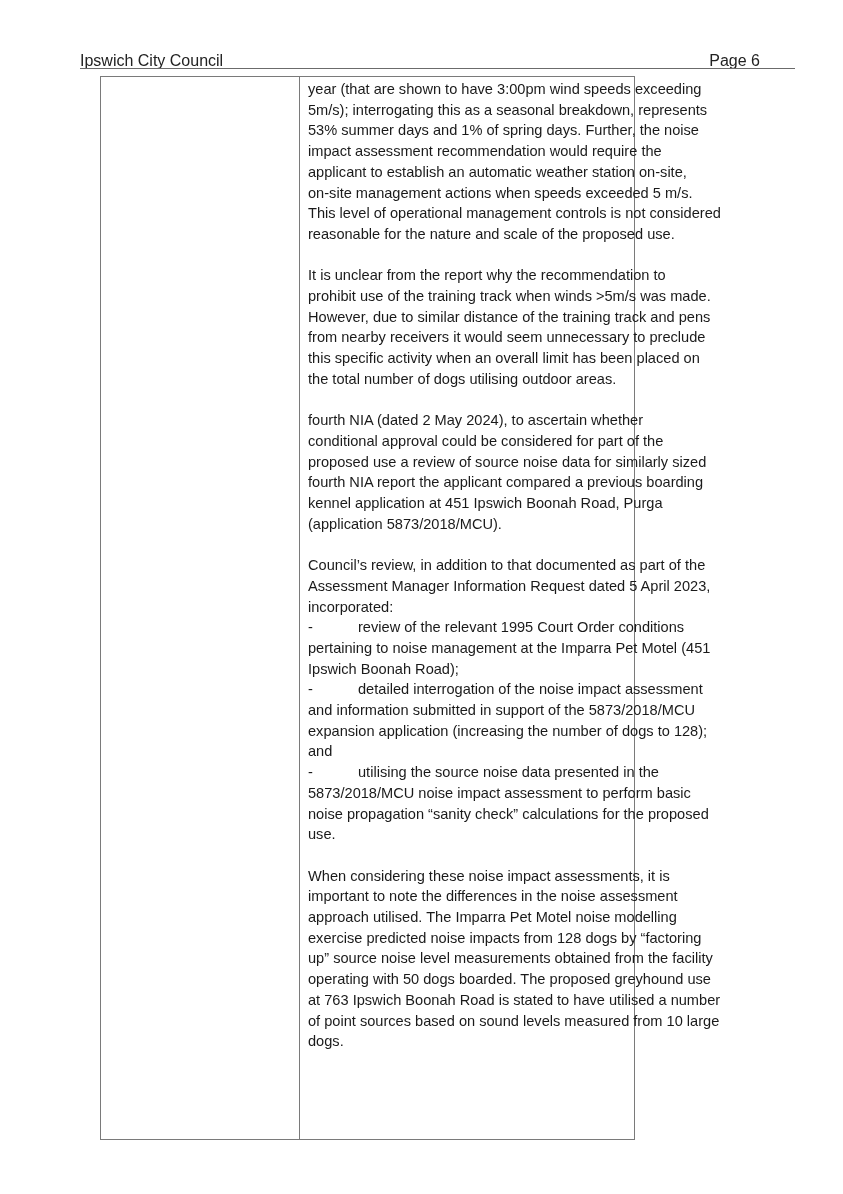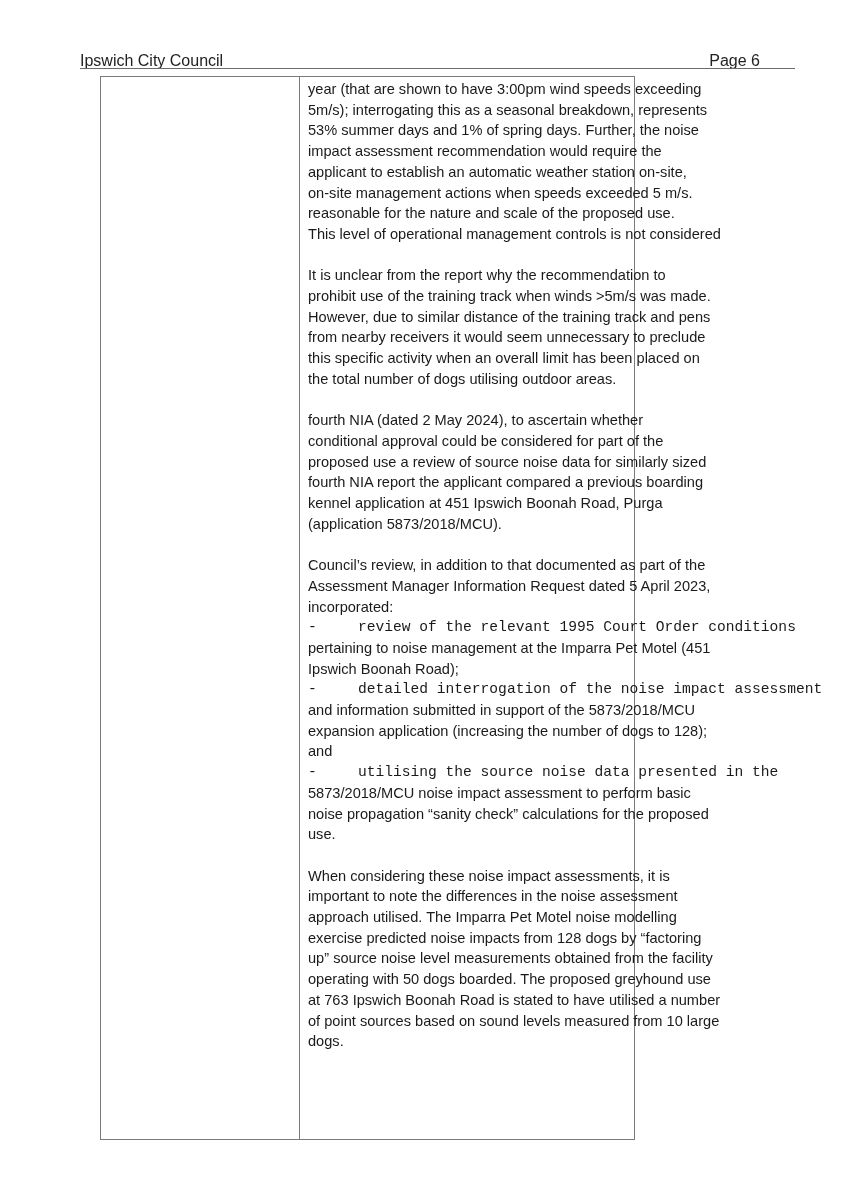--- a/index.html
+++ b/index.html
@@ -74,21 +74,20 @@
       margin: 0 0 20.7px 0;
       white-space: normal;
     }
     .para .line {
       display: block;
       white-space: nowrap;
     }
     .bullet-line {
       display: block;
       white-space: nowrap;
-      font-family: Liberation Mono, monospace;
     }
     .dash {
       display: inline-block;
       width: 50px;
     }
   </style>
 </head>
 <body>
 
 <div class="page-header">
@@ -102,22 +101,22 @@
 
   <div class="col-right">
 
     <p class="para">
       <span class="line">year (that are shown to have 3:00pm wind speeds exceeding</span>
       <span class="line">5m/s); interrogating this as a seasonal breakdown, represents</span>
       <span class="line">53% summer days and 1% of spring days.  Further, the noise</span>
       <span class="line">impact assessment recommendation would require the</span>
       <span class="line">applicant to establish an automatic weather station on-site,</span>
       <span class="line">on-site management actions when speeds exceeded 5 m/s.</span>
+      <span class="line">This level of operational management controls is not considered</span>
       <span class="line">reasonable for the nature and scale of the proposed use.</span>
-      <span class="line">This level of operational management controls is not considered</span>
     </p>
 
     <p class="para">
       <span class="line">It is unclear from the report why the recommendation to</span>
       <span class="line">prohibit use of the training track when winds &gt;5m/s was made.</span>
       <span class="line">However, due to similar distance of the training track and pens</span>
       <span class="line">from nearby receivers it would seem unnecessary to preclude</span>
       <span class="line">this specific activity when an overall limit has been placed on</span>
       <span class="line">the total number of dogs utilising outdoor areas.</span>
     </p>

